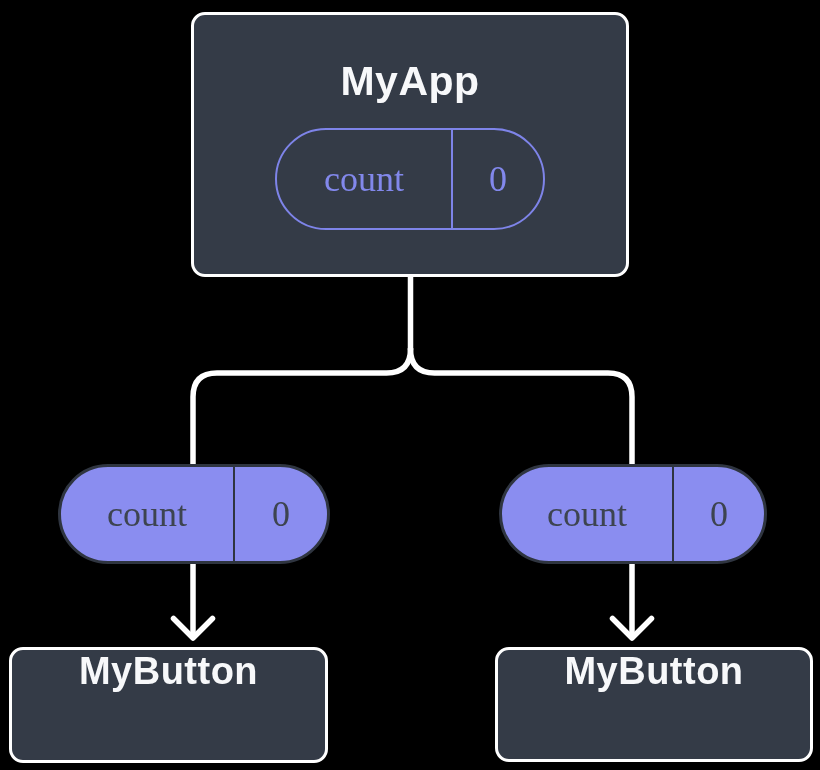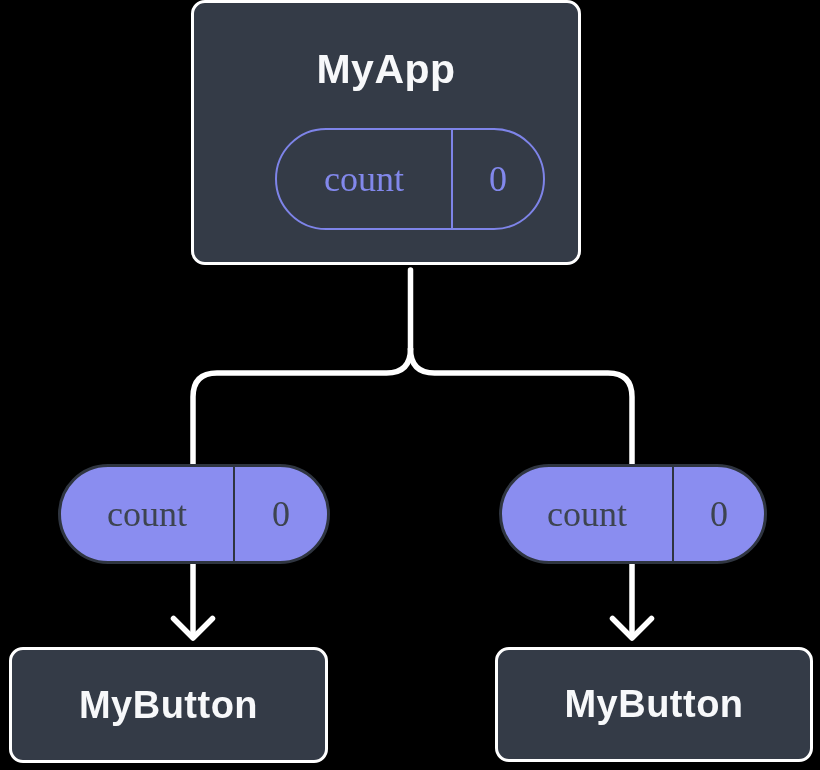--- a/index.html
+++ b/index.html
@@ -22,35 +22,35 @@
   }
   .node {
     position: absolute;
     background: #343b47;
     border: 3.5px solid #ffffff;
     border-radius: 14px;
     box-sizing: border-box;
     z-index: 1;
   }
   .node-root {
-    left: 191px; top: 0;
-    width: 390px; height: 265px;
+    left: 191px; top: 12px;
+    width: 438px; height: 265px;
   }
   .node-root .node-title {
     margin-top: 46px;
     text-align: center;
     font-size: 41px;
     font-weight: 700;
     line-height: 1;
     color: #f7f8fa;
     letter-spacing: 0.5px;
   }
   .node-child {
     display: flex;
-    align-items: center;
+    align-items: flex-start;
     justify-content: center;
   }
   .node-child-left {
     left: 9px; top: 647px;
     width: 319px; height: 116px;
   }
   .node-child-right {
     left: 495px; top: 647px;
     width: 318px; height: 115px;
   }

